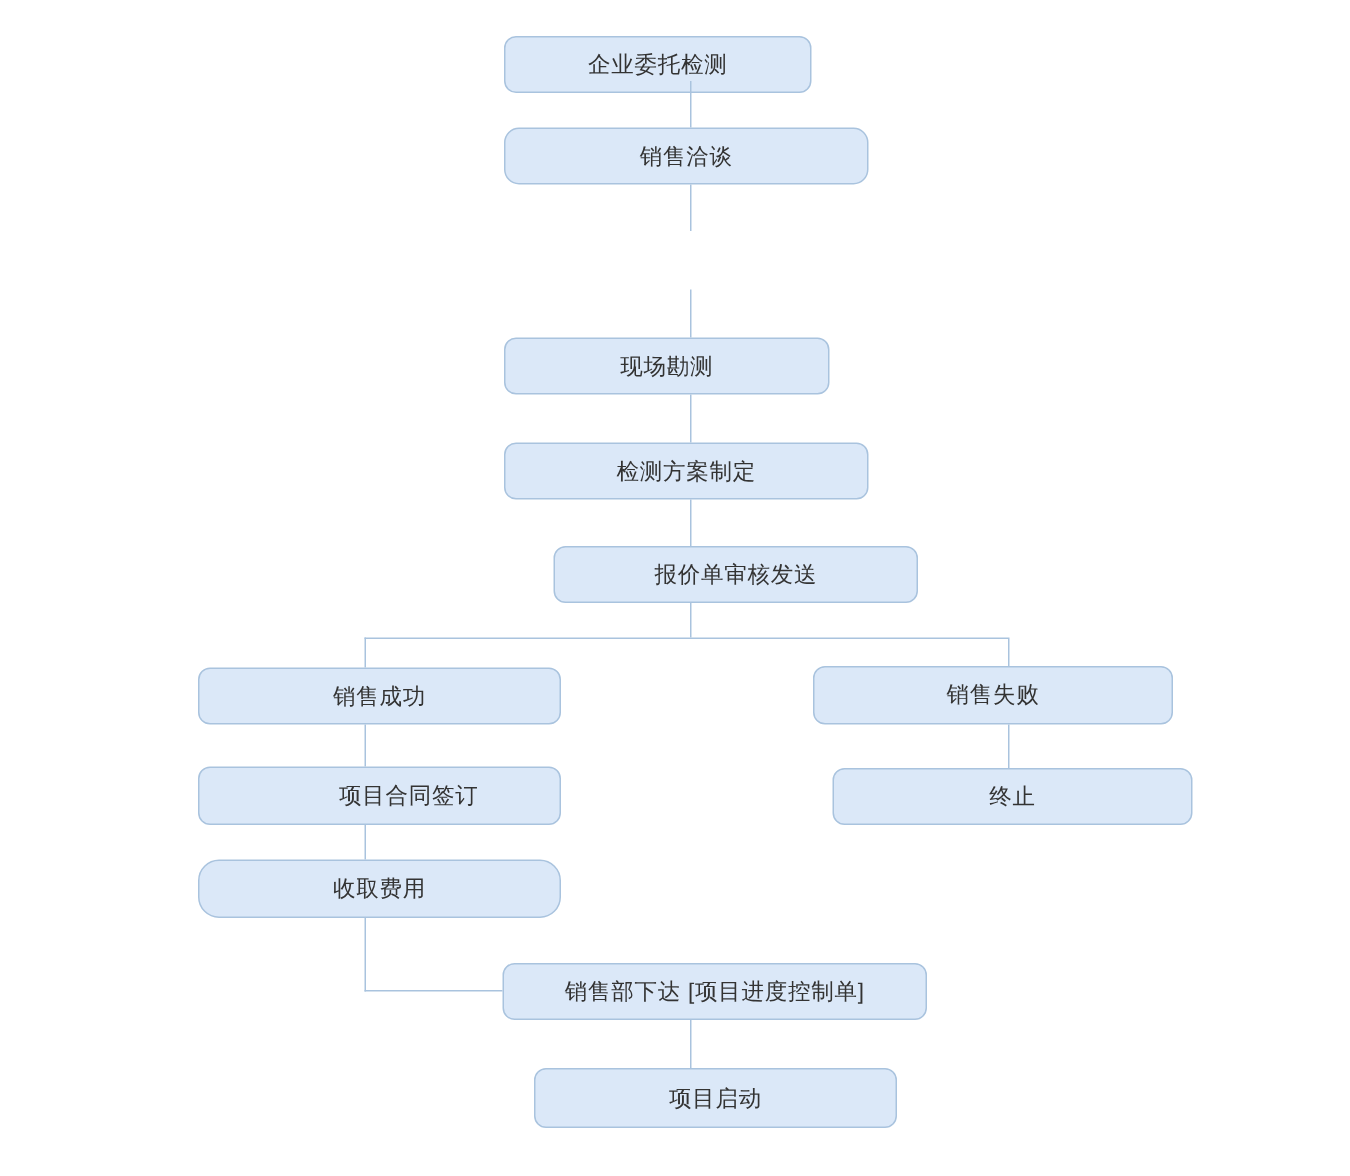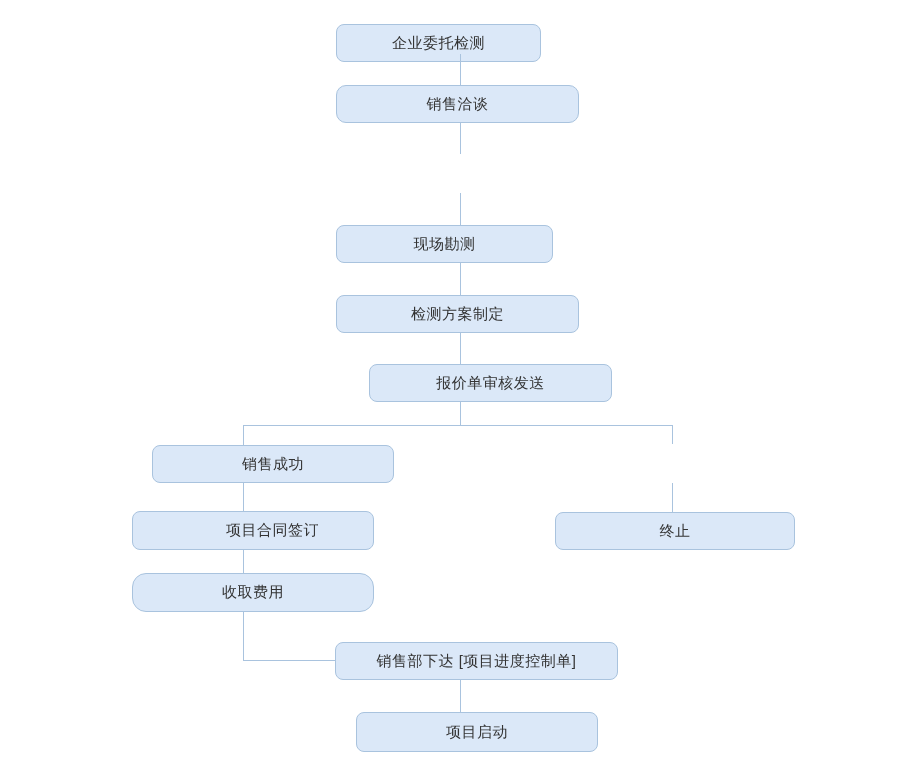--- a/index.html
+++ b/index.html
@@ -41,21 +41,22 @@
 <body>
 
 <div class="canvas">
 
   <div class="node" style="left:336px; top:24px;  width:205px; height:38px;">企业委托检测</div>
   <div class="node" style="left:336px; top:85px;  width:243px; height:38px;border-radius:10px;">销售洽谈</div>
   <div class="node" style="left:336px; top:225px; width:217px; height:38px;">现场勘测</div>
   <div class="node" style="left:336px; top:295px; width:243px; height:38px;">检测方案制定</div>
   <div class="node" style="left:336px; top:364px; width:243px; height:38px;margin-left:33px;">报价单审核发送</div>
 
-  <div class="node" style="left:132px; top:445px; width:242px; height:38px;margin-left:20px;">销售成功</div>
+  <div class="node" style="left:132px; top:445px; width:242px; height:38px;">销售成功</div>
+  <div class="node" style="left:542px; top:444px; width:240px; height:39px;">销售失败</div>
   <div class="node" style="left:132px; top:511px; width:242px; height:39px;padding-left:39px;">项目合同签订</div>
   <div class="node" style="left:555px; top:512px; width:240px; height:38px;">终止</div>
   <div class="node" style="left:132px; top:573px; width:242px; height:39px;border-radius:14px;">收取费用</div>
 
   <div class="node" style="left:335px; top:642px; width:283px; height:38px;">销售部下达 [项目进度控制单]</div>
   <div class="node" style="left:356px; top:712px; width:242px; height:40px;">项目启动</div>
 
   <div class="edge v" style="left:460px; top:54px;  height:31px;"></div>
   <div class="edge v" style="left:460px; top:123px; height:31px;"></div>
   <div class="edge v" style="left:460px; top:193px; height:32px;"></div>

